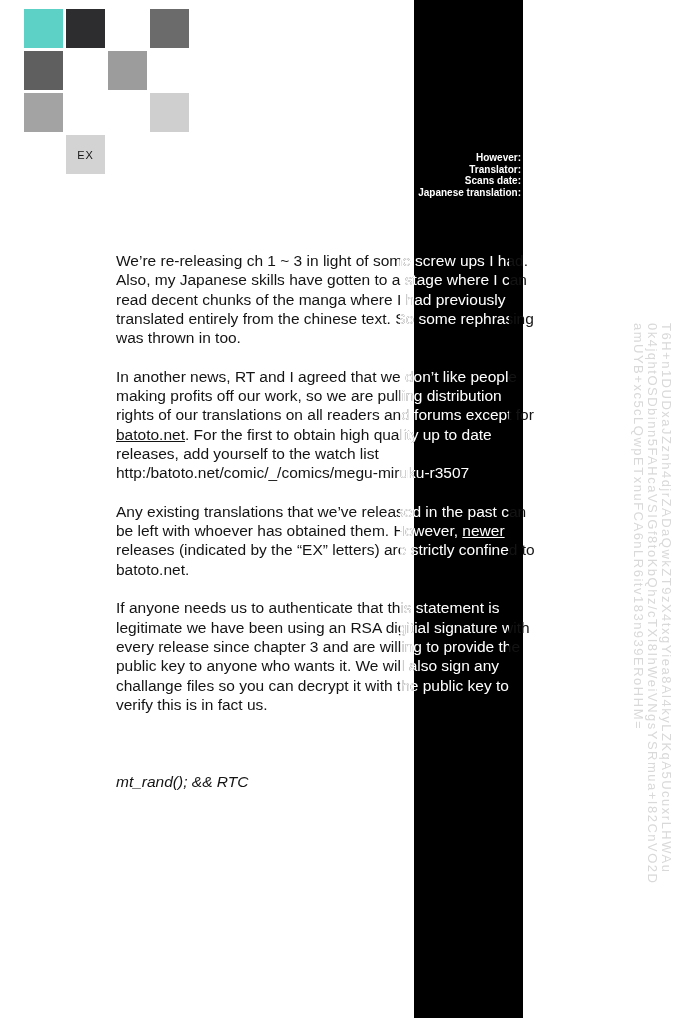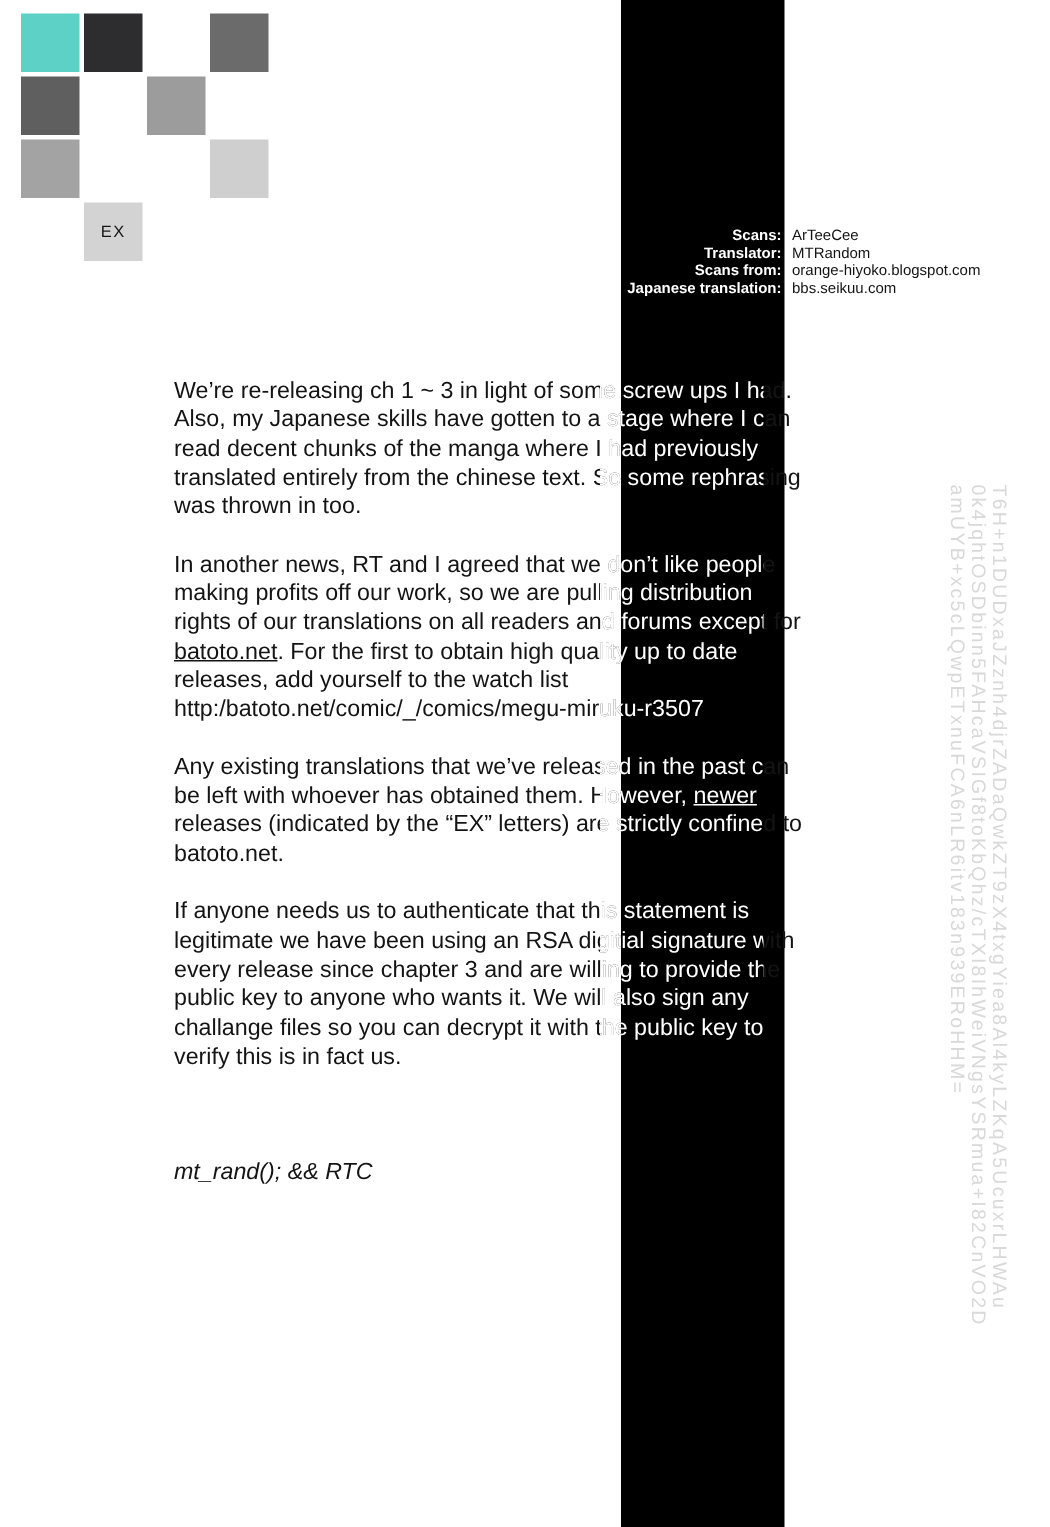--- a/index.html
+++ b/index.html
@@ -5,21 +5,21 @@
   html,body{margin:0;padding:0;background:#888;}
   .page{
     position:relative;width:700px;height:1018px;background:#ffffff;
     overflow:hidden;font-family:"Liberation Sans","DejaVu Sans",sans-serif;
     margin:0 auto;
   }
   
   .stripe{position:absolute;left:414px;top:0;width:109px;height:1018px;}
 
   
-  .logo{position:absolute;left:4px;top:0;width:200px;height:200px;}
+  .logo{position:absolute;left:14px;top:0;width:200px;height:200px;}
   .logo-square{position:absolute;width:39px;height:39px;}
   .logo-square.ex{display:flex;align-items:center;justify-content:center;
     font-size:11px;letter-spacing:1px;color:#161616;}
 
   
   .credits-labels{position:absolute;top:152px;left:340px;width:181px;
     text-align:right;font-size:10px;line-height:11.5px;font-weight:700;color:#ffffff;}
   .credits-values{position:absolute;top:152px;left:528px;
     font-size:10px;line-height:11.5px;color:#141414;}
   .credits-labels div,.credits-values div{height:11.5px;}
@@ -53,30 +53,24 @@
   <div class="logo-square" style="left: 10px; top: 9px; background: rgb(94, 209, 199);"></div>
       <div class="logo-square" style="left: 52px; top: 9px; background: rgb(45, 45, 48);"></div>
       <div class="logo-square" style="left: 136px; top: 9px; background: rgb(107, 107, 107);"></div>
       <div class="logo-square" style="left: 10px; top: 51px; background: rgb(95, 95, 95);"></div>
       <div class="logo-square" style="left: 94px; top: 51px; background: rgb(156, 156, 156);"></div>
       <div class="logo-square" style="left: 10px; top: 93px; background: rgb(163, 163, 163);"></div>
       <div class="logo-square" style="left: 136px; top: 93px; background: rgb(207, 207, 207);"></div>
     </div>
 
   <div class="credits-labels">
-      <div>Scans:</div>
+      <div>However:</div>
       <div>Translator:</div>
-      <div>Scans from:</div>
+      <div>Scans date:</div>
       <div>Japanese translation:</div>
-    </div>
-  <div class="credits-values">
-      <div>ArTeeCee</div>
-      <div>MTRandom</div>
-      <div>orange-hiyoko.blogspot.com</div>
-      <div>bbs.seikuu.com</div>
     </div>
 
   <div class="bodytext">
     <div class="layer-black">
         <div class="para"><span>We’re re-releasing ch 1 ~ 3 in light of some screw ups I had.
 Also, my Japanese skills have gotten to a stage where I can
 read decent chunks of the manga where I had previously
 translated entirely from the chinese text. So some rephrasing
 was thrown in too.</span></div>
         <div class="para"><span>In another news, RT and I agreed that we don’t like people

